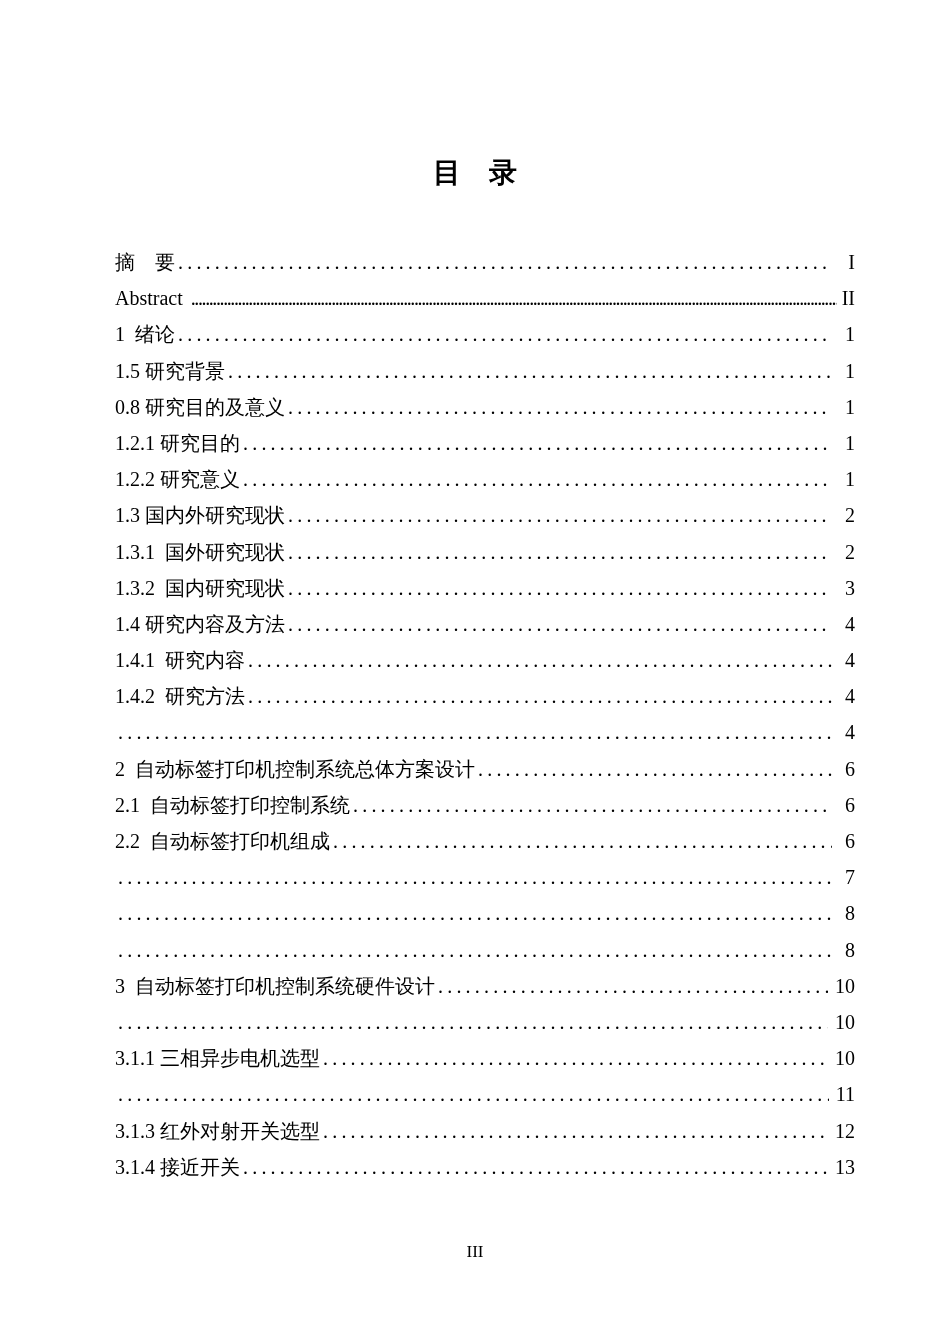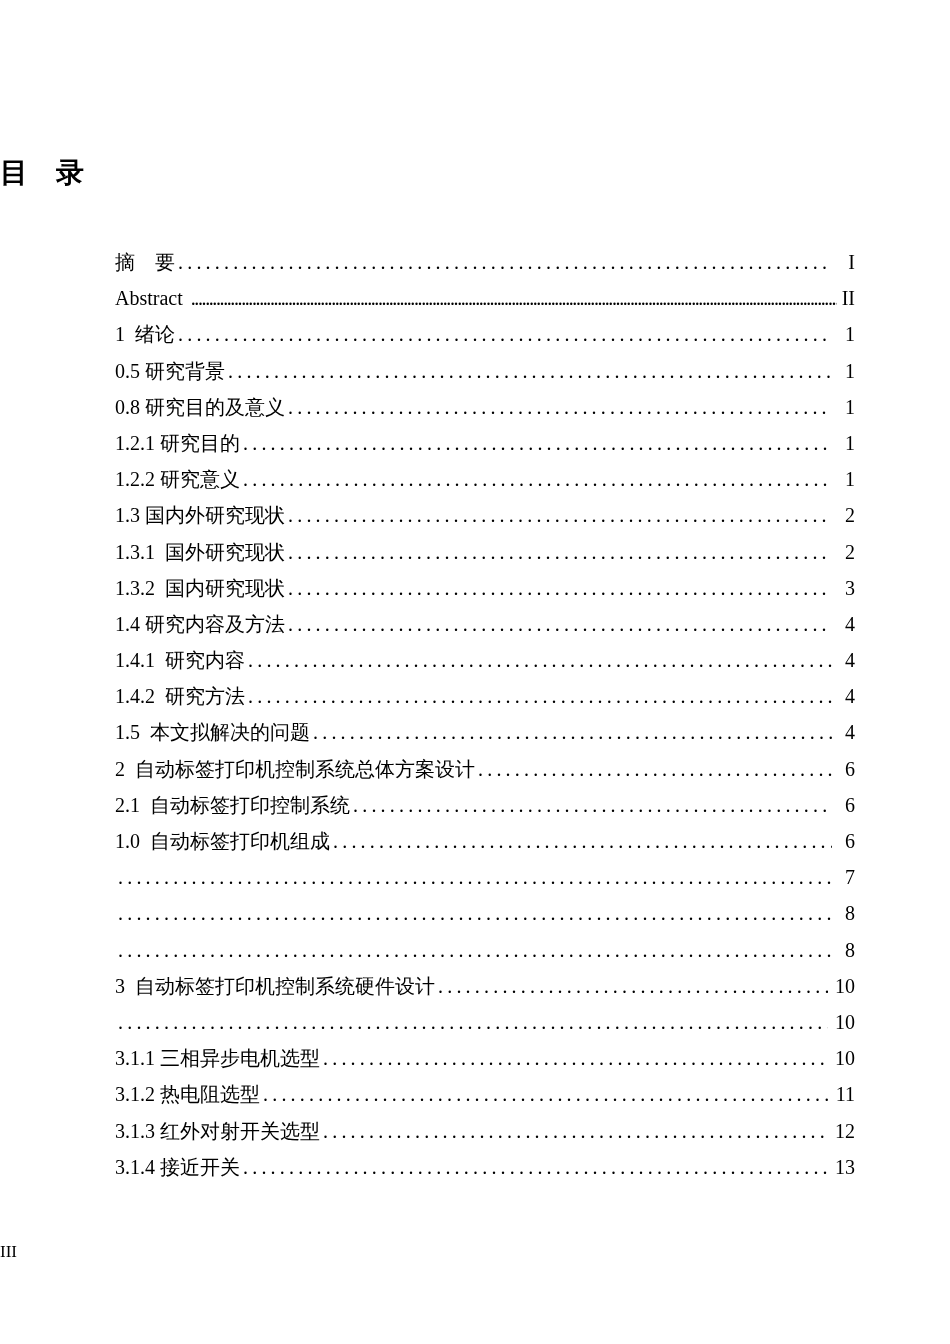--- a/index.html
+++ b/index.html
@@ -10,21 +10,21 @@
     position: relative;
     font-family: "Liberation Serif", "DejaVu Serif", serif;
     color: #000000;
     overflow: hidden;
   }
   .page-title {
     position: absolute;
     top: 153px;
     left: 0;
     width: 100%;
-    text-align: left;
+    text-align: center;
     font-size: 28px;
     font-weight: bold;
     line-height: 40px;
     white-space: pre;
   }
   .toc {
     position: absolute;
     top: 244px;
     left: 115px;
     right: 95px;
@@ -55,21 +55,21 @@
     text-align: right;
     padding-left: 7px;
     white-space: pre;
   }
   .dot-leader.dense + .toc-page { padding-left: 2px; }
   .page-footer {
     position: absolute;
     top: 1242px;
     left: 0;
     width: 100%;
-    text-align: left;
+    text-align: center;
     font-size: 17px;
   }
 </style>
 </head>
 <body>
 
 <div class="page-title">目　录</div>
 
 <div class="toc">
   <div class="toc-row">
@@ -84,21 +84,21 @@
     <span class="toc-page">II</span>
   </div>
 
   <div class="toc-row">
     <span class="toc-label">1  绪论</span>
     <span class="dot-leader sparse">................................................................................................................................................................................................................................................................................................................................................................................................................</span>
     <span class="toc-page">1</span>
   </div>
 
   <div class="toc-row">
-    <span class="toc-label">0.5 研究背景</span>
+    <span class="toc-label">1.5 研究背景</span>
     <span class="dot-leader sparse">................................................................................................................................................................................................................................................................................................................................................................................................................</span>
     <span class="toc-page">1</span>
   </div>
 
   <div class="toc-row">
     <span class="toc-label">0.8 研究目的及意义</span>
     <span class="dot-leader sparse">................................................................................................................................................................................................................................................................................................................................................................................................................</span>
     <span class="toc-page">1</span>
   </div>
 
@@ -144,39 +144,38 @@
     <span class="toc-page">4</span>
   </div>
 
   <div class="toc-row">
     <span class="toc-label">1.4.2  研究方法</span>
     <span class="dot-leader sparse">................................................................................................................................................................................................................................................................................................................................................................................................................</span>
     <span class="toc-page">4</span>
   </div>
 
   <div class="toc-row">
-    <span class="toc-label">1.5  本文拟解决的问题</span>
     <span class="dot-leader sparse">................................................................................................................................................................................................................................................................................................................................................................................................................</span>
     <span class="toc-page">4</span>
   </div>
 
   <div class="toc-row">
     <span class="toc-label">2  自动标签打印机控制系统总体方案设计</span>
     <span class="dot-leader sparse">................................................................................................................................................................................................................................................................................................................................................................................................................</span>
     <span class="toc-page">6</span>
   </div>
 
   <div class="toc-row">
     <span class="toc-label">2.1  自动标签打印控制系统</span>
     <span class="dot-leader sparse">................................................................................................................................................................................................................................................................................................................................................................................................................</span>
     <span class="toc-page">6</span>
   </div>
 
   <div class="toc-row">
-    <span class="toc-label">1.0  自动标签打印机组成</span>
+    <span class="toc-label">2.2  自动标签打印机组成</span>
     <span class="dot-leader sparse">................................................................................................................................................................................................................................................................................................................................................................................................................</span>
     <span class="toc-page">6</span>
   </div>
 
   <div class="toc-row">
     <span class="dot-leader sparse">................................................................................................................................................................................................................................................................................................................................................................................................................</span>
     <span class="toc-page">7</span>
   </div>
 
   <div class="toc-row">
@@ -200,21 +199,20 @@
     <span class="toc-page">10</span>
   </div>
 
   <div class="toc-row">
     <span class="toc-label">3.1.1 三相异步电机选型</span>
     <span class="dot-leader sparse">................................................................................................................................................................................................................................................................................................................................................................................................................</span>
     <span class="toc-page">10</span>
   </div>
 
   <div class="toc-row">
-    <span class="toc-label">3.1.2 热电阻选型</span>
     <span class="dot-leader sparse">................................................................................................................................................................................................................................................................................................................................................................................................................</span>
     <span class="toc-page">11</span>
   </div>
 
   <div class="toc-row">
     <span class="toc-label">3.1.3 红外对射开关选型</span>
     <span class="dot-leader sparse">................................................................................................................................................................................................................................................................................................................................................................................................................</span>
     <span class="toc-page">12</span>
   </div>
 

